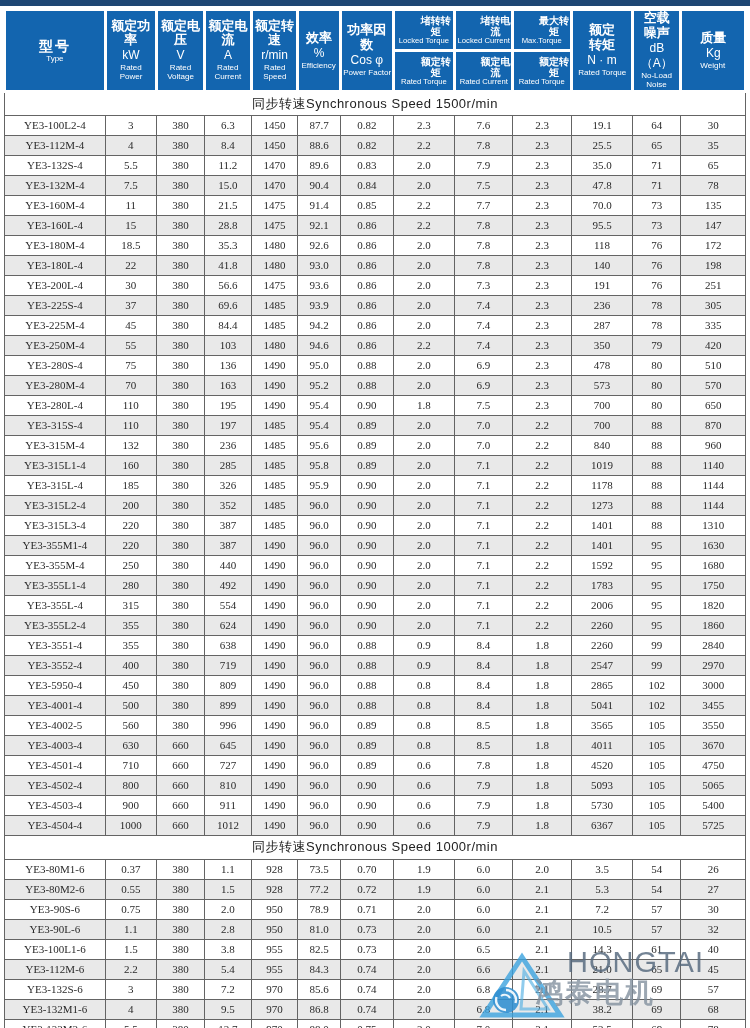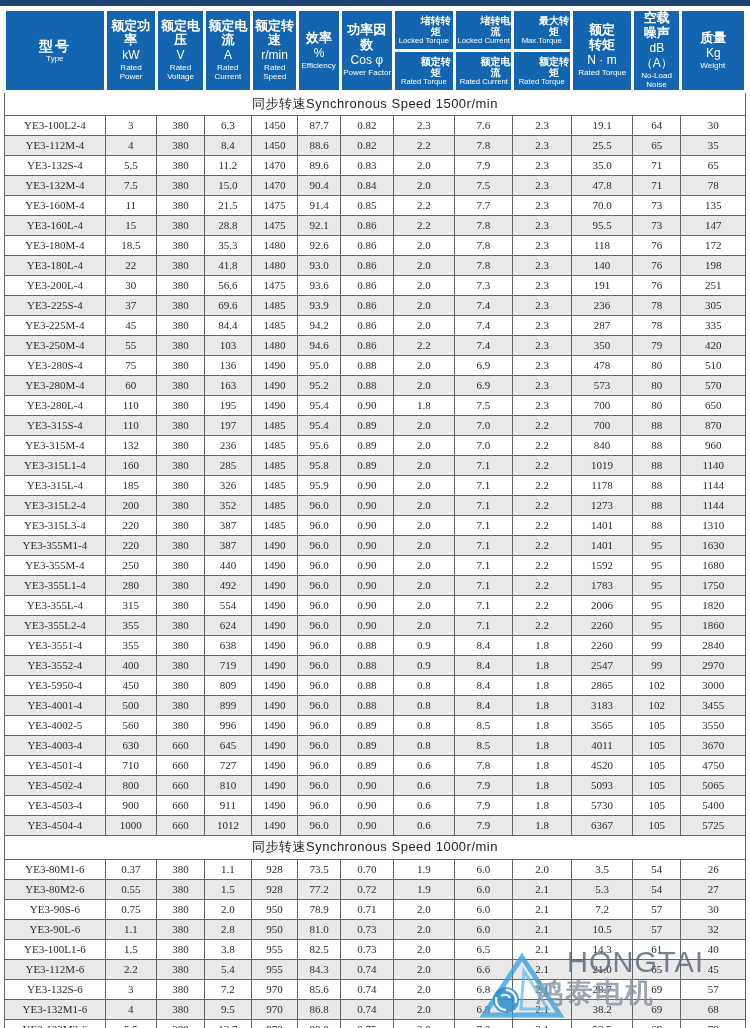--- a/index.html
+++ b/index.html
@@ -345,21 +345,21 @@
           <td>0.88</td>
           <td>2.0</td>
           <td>6.9</td>
           <td>2.3</td>
           <td>478</td>
           <td>80</td>
           <td>510</td>
         </tr>
         <tr class="data alt">
           <td>YE3-280M-4</td>
-          <td>60</td>
+          <td>70</td>
           <td>380</td>
           <td>163</td>
           <td>1490</td>
           <td>95.2</td>
           <td>0.88</td>
           <td>2.0</td>
           <td>6.9</td>
           <td>2.3</td>
           <td>573</td>
           <td>80</td>
@@ -594,21 +594,21 @@
           <td>YE3-4001-4</td>
           <td>500</td>
           <td>380</td>
           <td>899</td>
           <td>1490</td>
           <td>96.0</td>
           <td>0.88</td>
           <td>0.8</td>
           <td>8.4</td>
           <td>1.8</td>
-          <td>3183</td>
+          <td>5041</td>
           <td>102</td>
           <td>3455</td>
         </tr>
         <tr class="data">
           <td>YE3-4002-5</td>
           <td>560</td>
           <td>380</td>
           <td>996</td>
           <td>1490</td>
           <td>96.0</td>

